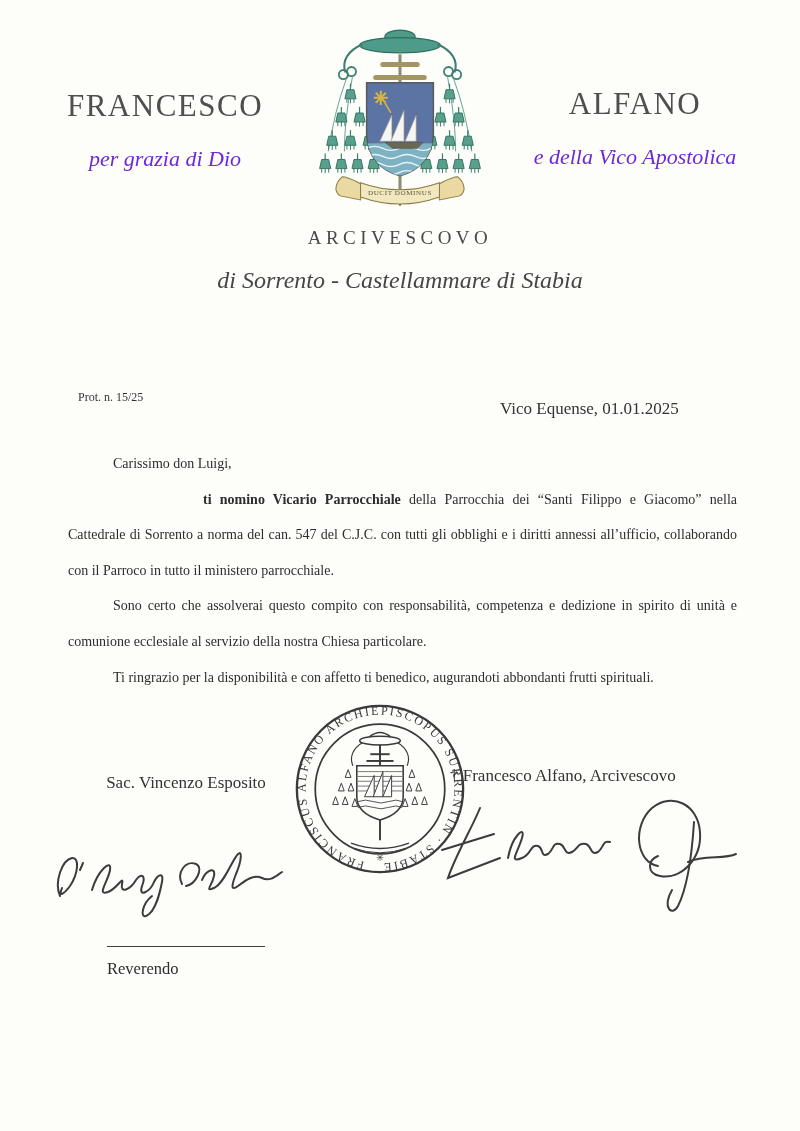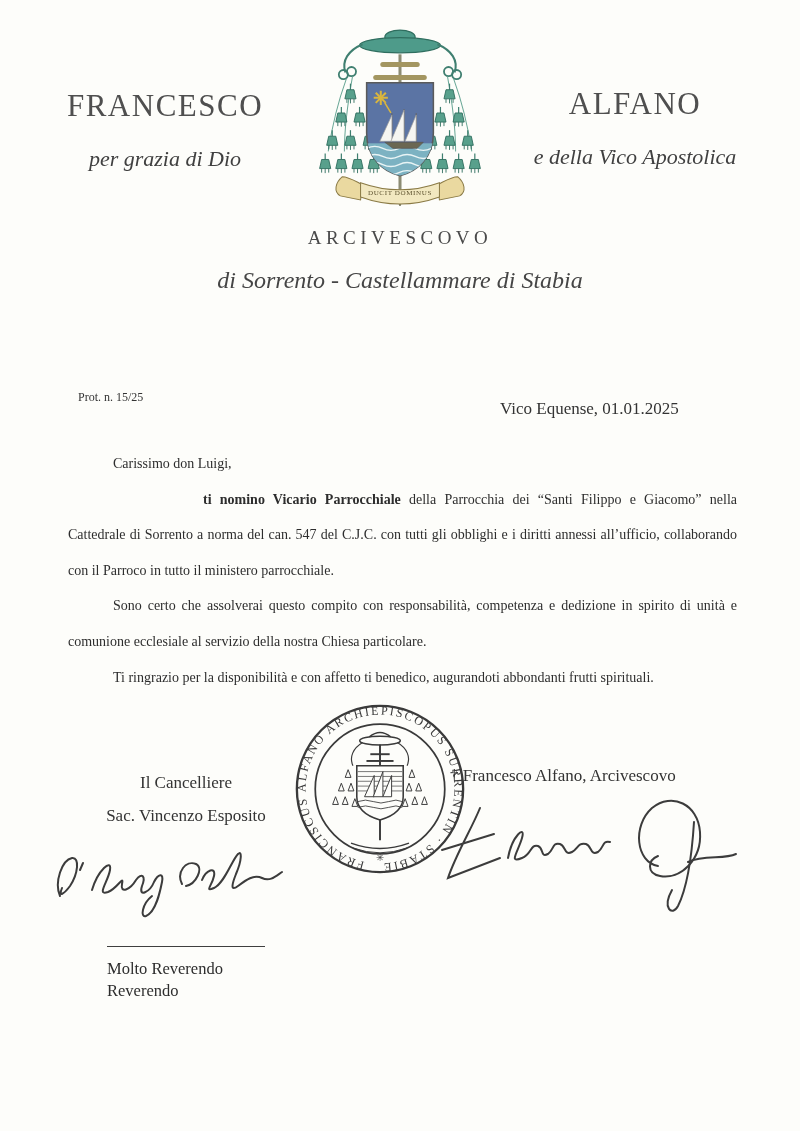--- a/index.html
+++ b/index.html
@@ -6,21 +6,21 @@
   html,body { background:#e8e8e8; }
   .page {
     position:relative; width:800px; height:1131px; margin:0 auto;
     background:#fdfdfa; overflow:hidden;
     font-family:"Liberation Serif","DejaVu Serif",serif; color:#2b2b2b;padding-left:7px;
   }
   
   .hdr-left  { position:absolute; left:36px;  top:88px; width:258px; text-align:center; }
   .hdr-right { position:absolute; left:506px; top:86px; width:258px; text-align:center; }
   .hdr-name  { font-size:31px; letter-spacing:1.5px; color:#4f4f4f; font-weight:400; }
-  .hdr-motto { font-style:italic; font-size:22px; color:#404040; margin-top:22px; }
+  .hdr-motto { font-style:italic; font-size:22px; color:#6d28d9; margin-top:22px; }
   .coa { position:absolute; left:303px; top:24px; }
   .arch-title { position:absolute; left:0; top:227px; width:100%; text-align:center;
     font-size:19px; letter-spacing:4.5px; color:#4a4a4a; }
   .arch-sub { position:absolute; left:0; top:267px; width:100%; text-align:center;
     font-style:italic; font-size:24px; color:#454545; }
   
   .prot { position:absolute; left:78px;  top:390px; font-size:12px; color:#333; }
   .date { position:absolute; left:500px; top:399px; font-size:17px; color:#333; }
   
   .body { position:absolute; left:68px; top:446px; width:669px;
@@ -190,38 +190,36 @@
       <g stroke-width="1">
         <path d="M57,70 l-3,8 h6 Z M50,84 l-3,8 h6 Z M60,84 l-3,8 h6 Z M44,98 l-3,8 h6 Z M54,98 l-3,8 h6 Z M64,100 l-3,8 h6 Z"></path>
         <path d="M123,70 l-3,8 h6 Z M130,84 l-3,8 h6 Z M120,84 l-3,8 h6 Z M136,98 l-3,8 h6 Z M126,98 l-3,8 h6 Z M116,100 l-3,8 h6 Z"></path>
       </g>
       <path d="M60,146 Q90,157 120,146" stroke-width="1.5"></path>
       <path d="M62,151 Q90,161 118,151" stroke-width="1"></path>
     </g>
   </svg>
 
   <div class="chanc">
-    <div>Il Cancelliere</div>
     <div>Sac. Vincenzo Esposito</div>
   </div>
 
   <svg class="sig sig-left" width="250" height="90" viewBox="0 0 250 90">
     <path d="M14,62 C8,48 16,26 26,24 C34,23 32,40 24,52 C18,60 12,64 16,54"></path>
     <path d="M34,36 l3,-7"></path>
     <path d="M46,56 C52,36 66,24 64,36 C62,48 50,62 62,58 C72,54 78,40 76,50 C74,60 84,56 90,46 C96,38 100,42 96,52 C92,64 104,58 108,48 C112,40 118,38 116,48 C114,58 110,78 100,82 C94,84 96,70 106,62"></path>
     <path d="M136,50 C130,38 140,26 150,30 C158,34 150,50 140,52 M156,46 C160,36 170,32 168,42 C166,52 158,58 168,54 C178,50 186,26 192,20 C196,16 196,26 190,40 C186,50 184,58 192,52 C200,46 208,40 216,44 C224,48 230,42 236,38"></path>
   </svg>
 
   <div class="abp-line">† Francesco Alfano, Arcivescovo</div>
   <svg class="sig sig-right" width="310" height="150" viewBox="0 0 310 150">
     <path d="M44,38 C36,58 20,84 12,108 L64,88 M6,80 L58,64"></path>
     <path d="M72,88 C76,66 90,54 86,68 C82,82 72,94 86,88 C96,84 94,74 102,76 C108,78 104,88 112,84 C118,80 116,72 124,74 C130,76 128,86 136,82 C142,79 142,72 150,74 C156,76 154,86 162,82 C168,78 166,70 174,72"></path>
     <path d="M222,96 C200,92 196,56 216,38 C236,22 262,34 264,62 C266,90 244,110 224,106 C210,103 212,90 222,86"></path>
     <path d="M258,52 C256,84 252,116 242,136 C236,147 226,138 236,120 M252,92 C268,84 288,90 300,84"></path>
   </svg>
 
   <div class="recipient">
     <div class="rule"></div>
-    <div>Molto Reverendo</div>
     <div>Reverendo</div>
   </div>
 
 </div>
 
 </body></html>

